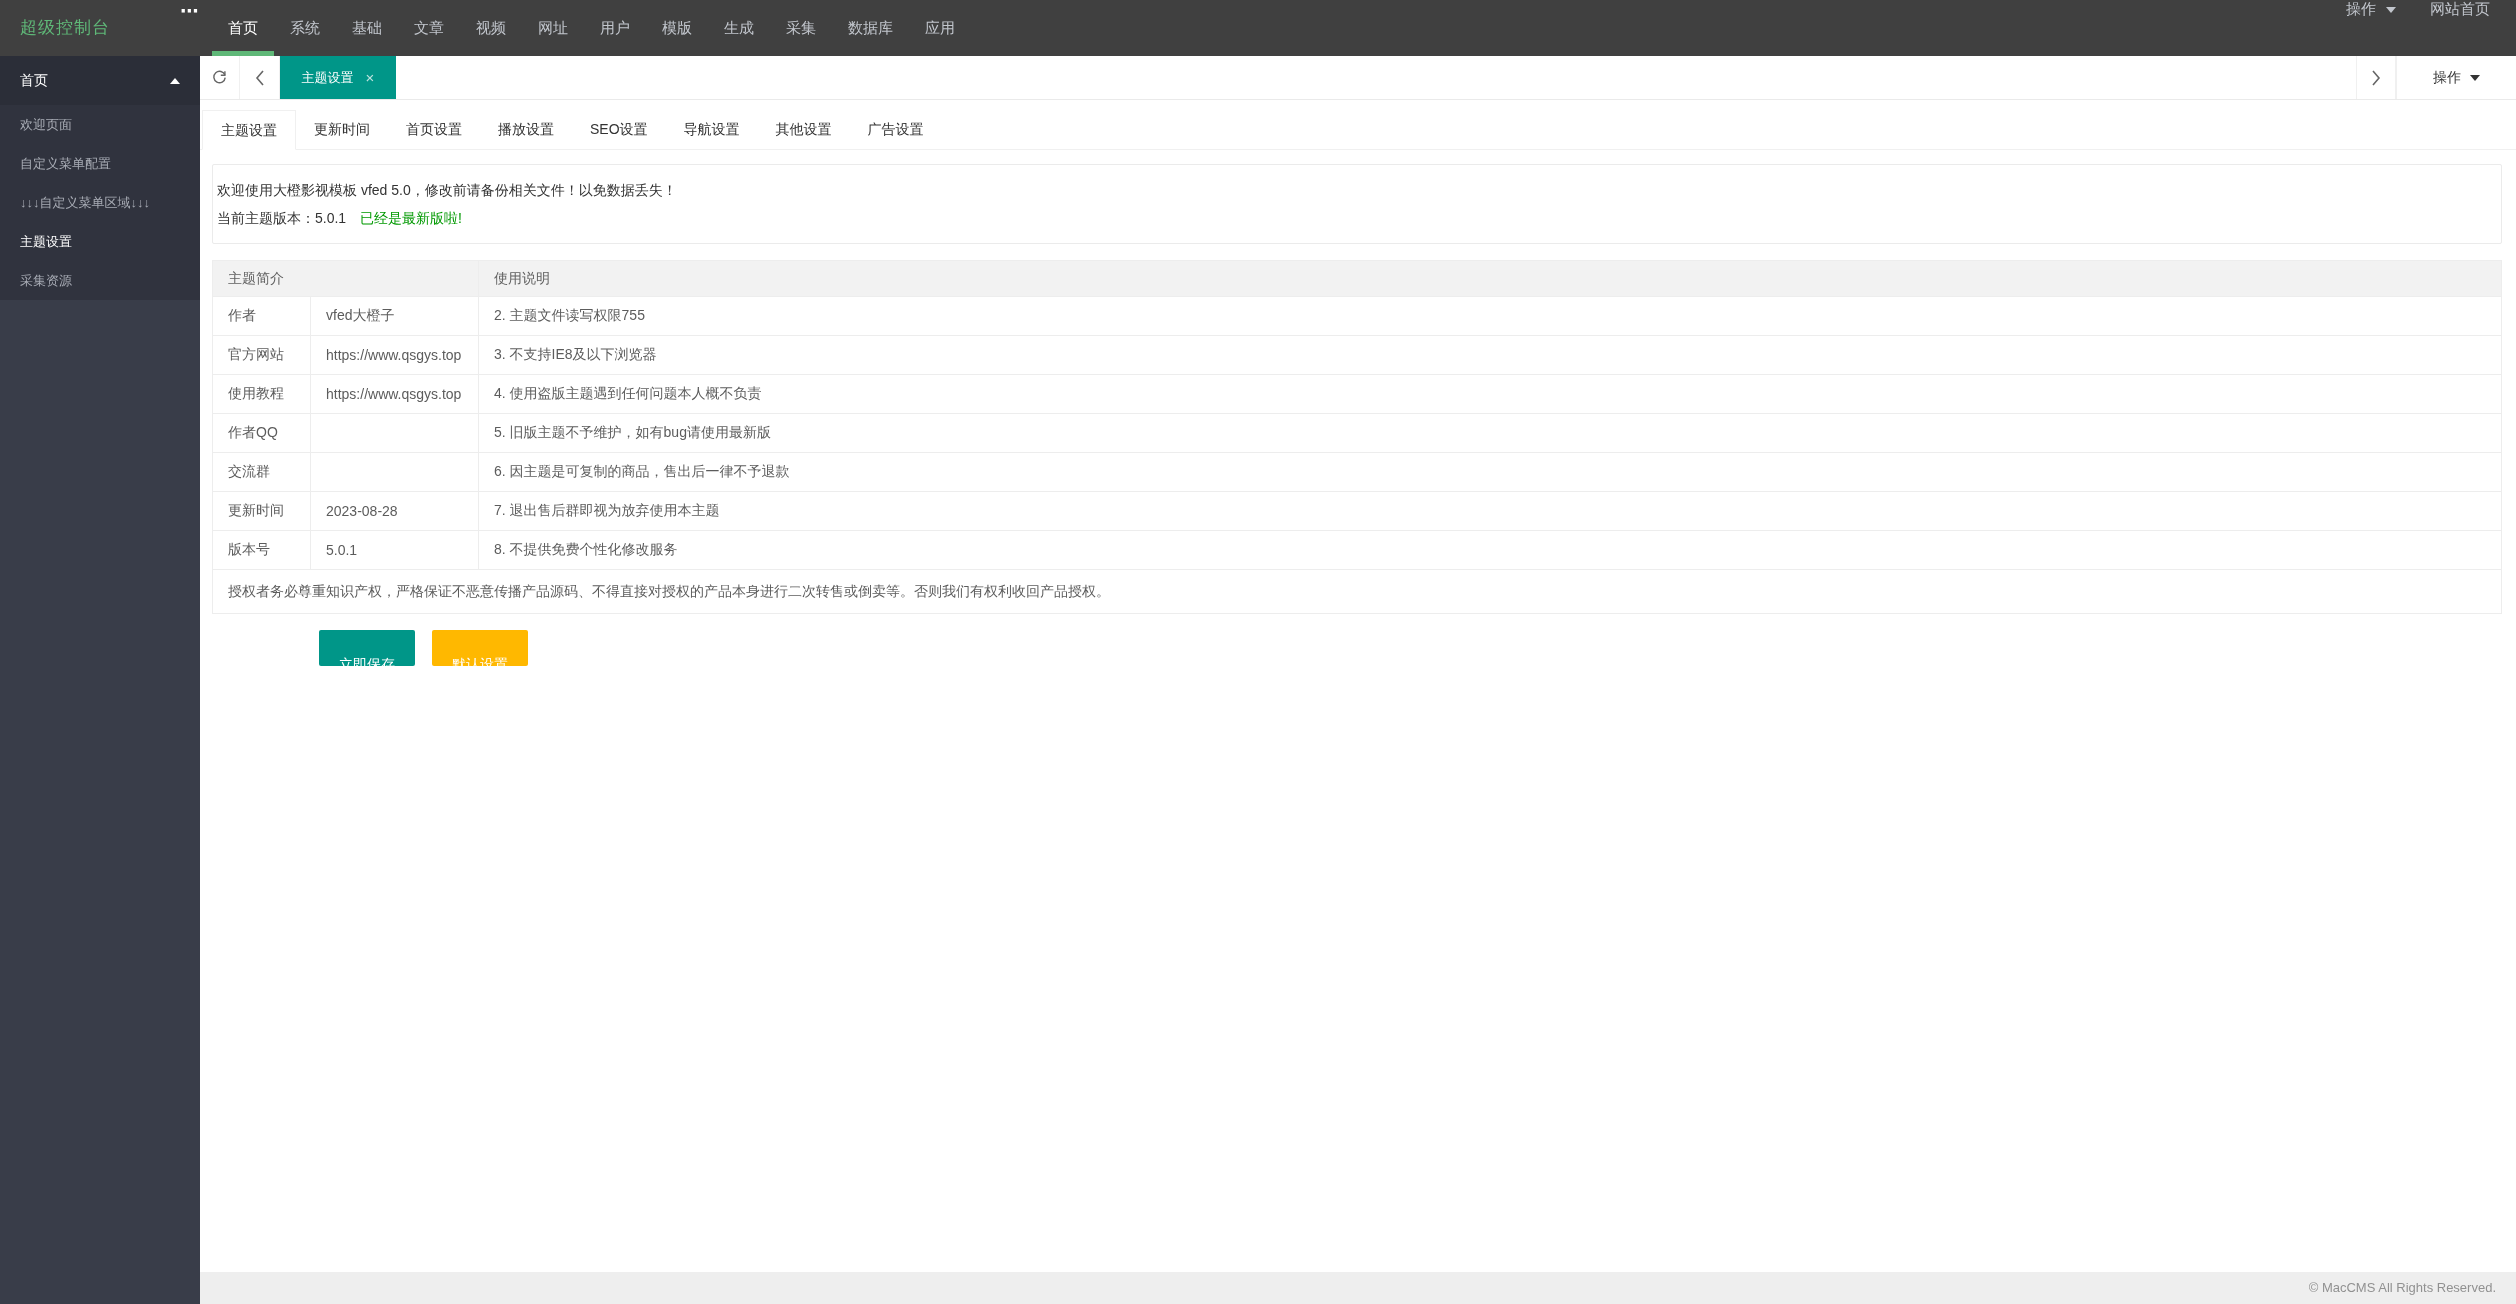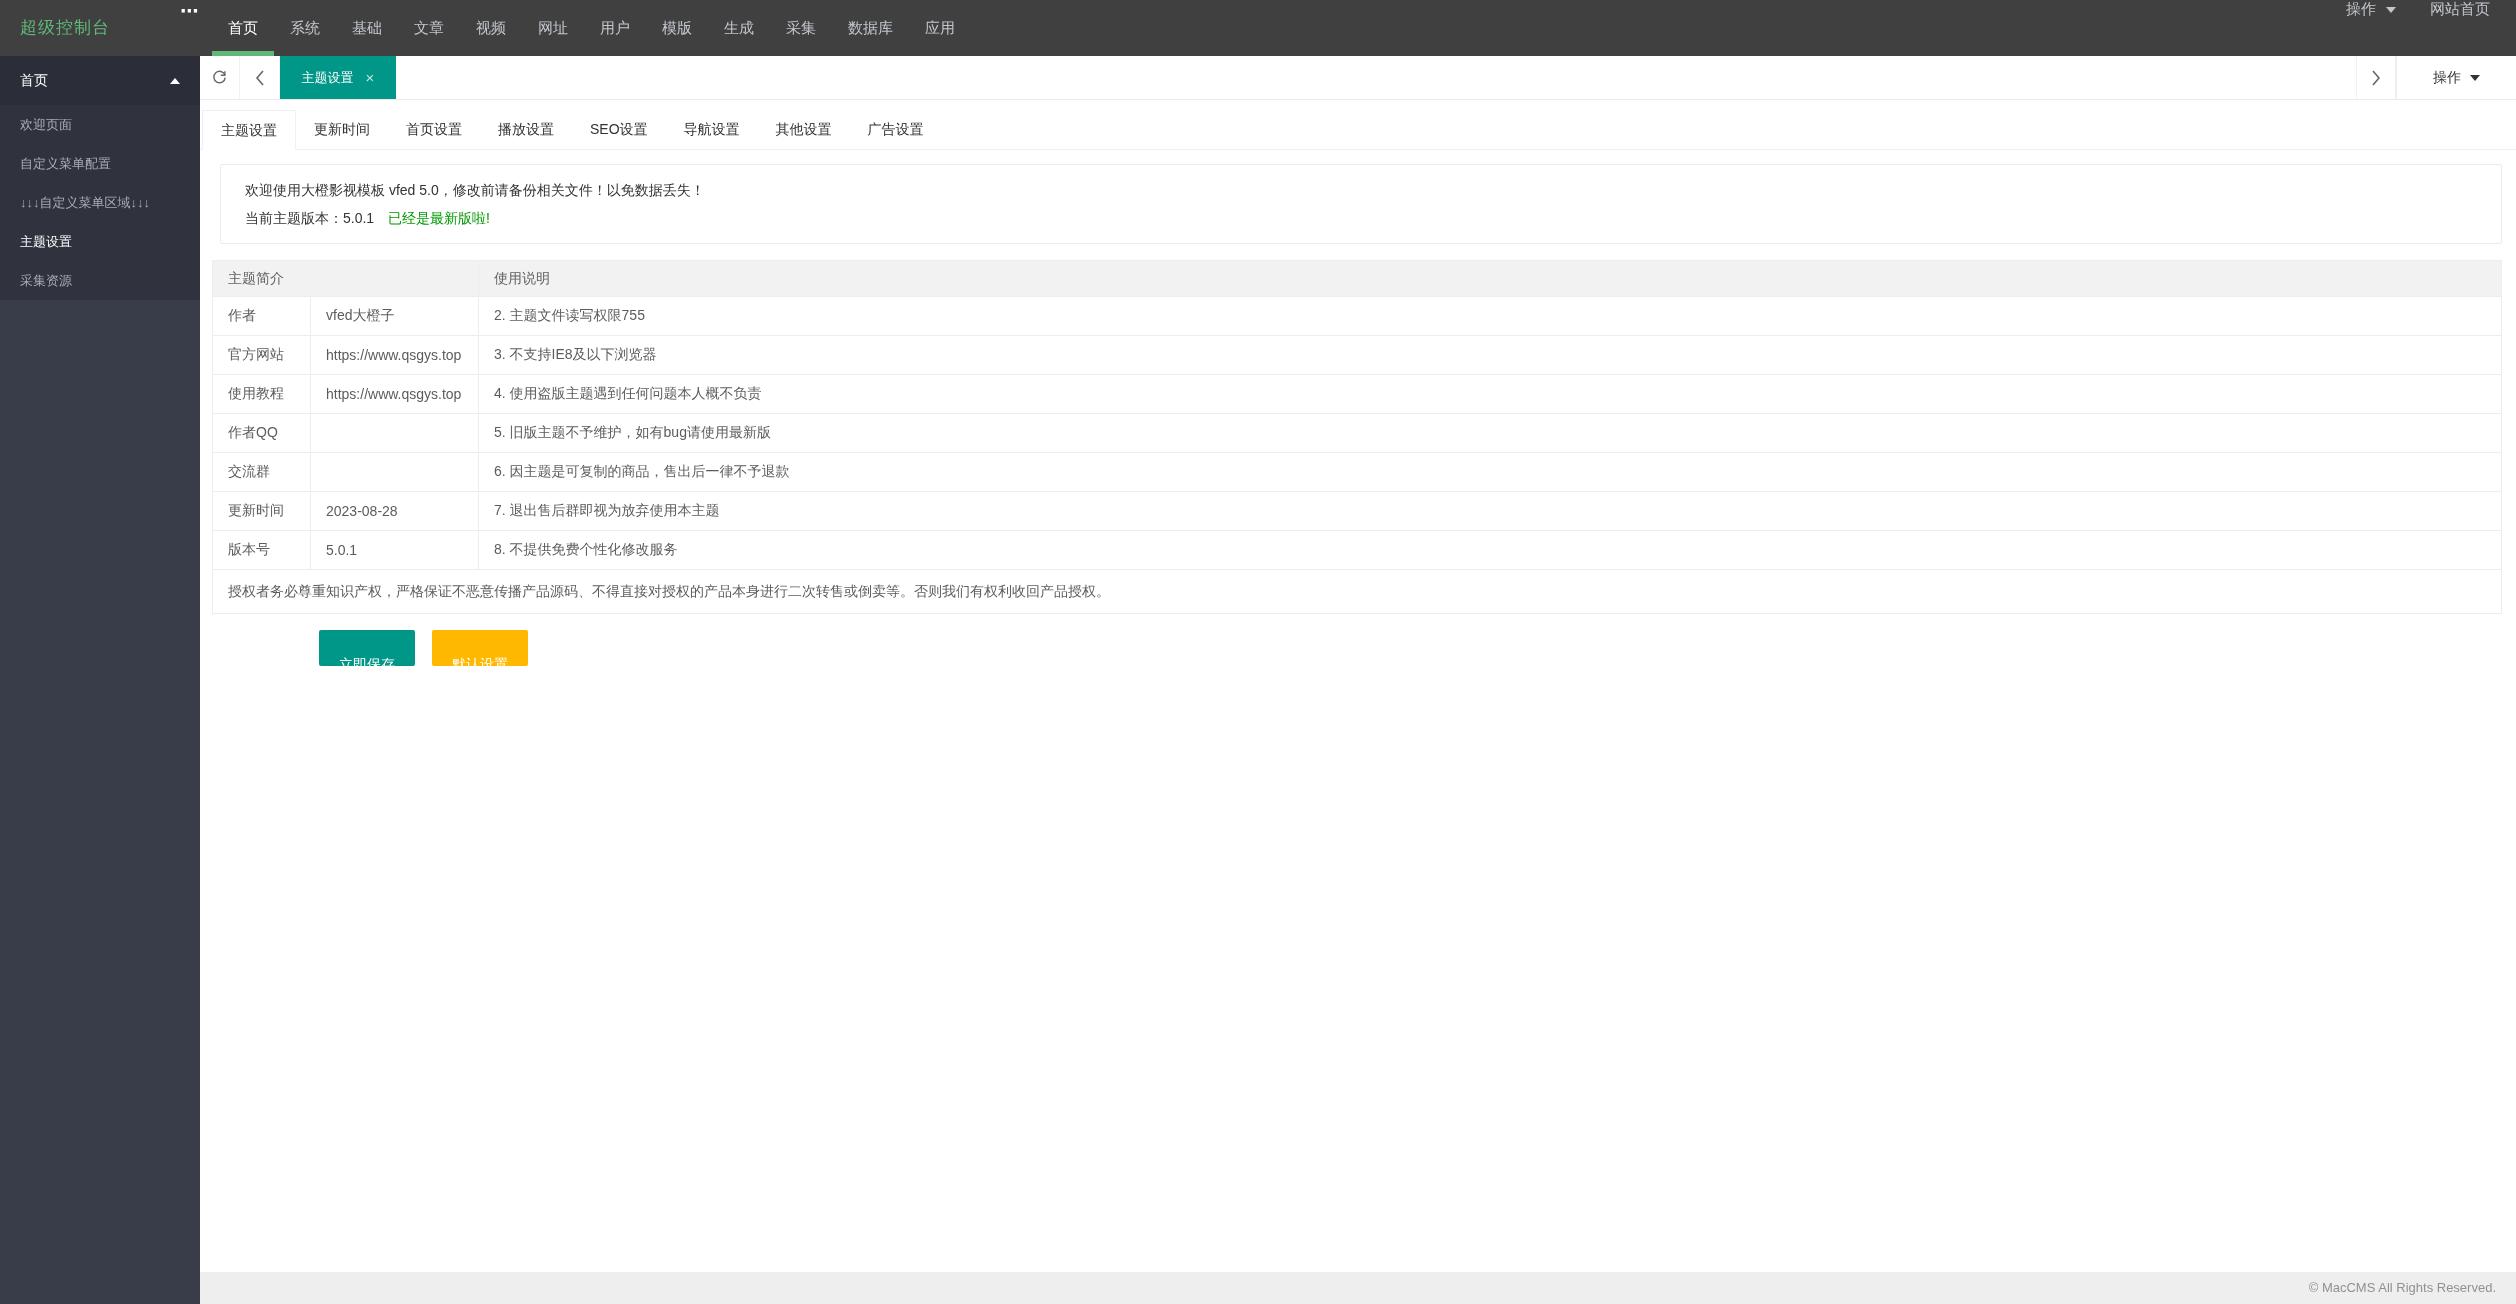--- a/index.html
+++ b/index.html
@@ -100,22 +100,22 @@
   .s-tab {
     height:39px; line-height:39px; padding:0 18px; font-size:14px;
     color:#333; cursor:pointer; white-space:nowrap;
   }
   .s-tab.active {
     height:40px; line-height:39px; margin-bottom:-1px;
     border:1px solid #f0f0f0; border-bottom:1px solid #fff; background:#fff;
   }
 
   .alert-box {
-    margin:14px 14px 0 20px; border:1px solid #EBEBEB; border-radius:2px;
-    padding:11px 24px; font-size:14px; color:#333; line-height:28px;
+    margin:14px 14px 0 12px; border:1px solid #EBEBEB; border-radius:2px;
+    padding:11px 4px; font-size:14px; color:#333; line-height:28px;
   }
   .alert-highlight { color:#009900; margin-left:10px; }
 
   table.intro {
     margin:16px 14px 0 12px; width:calc(100% - 26px);
     border-collapse:collapse; font-size:14px; color:#5c5c5c;border-radius:16px;
   }
   table.intro th, table.intro td {
     border:1px solid #EDEDED; text-align:left; font-weight:normal; padding:0 15px;
   }

